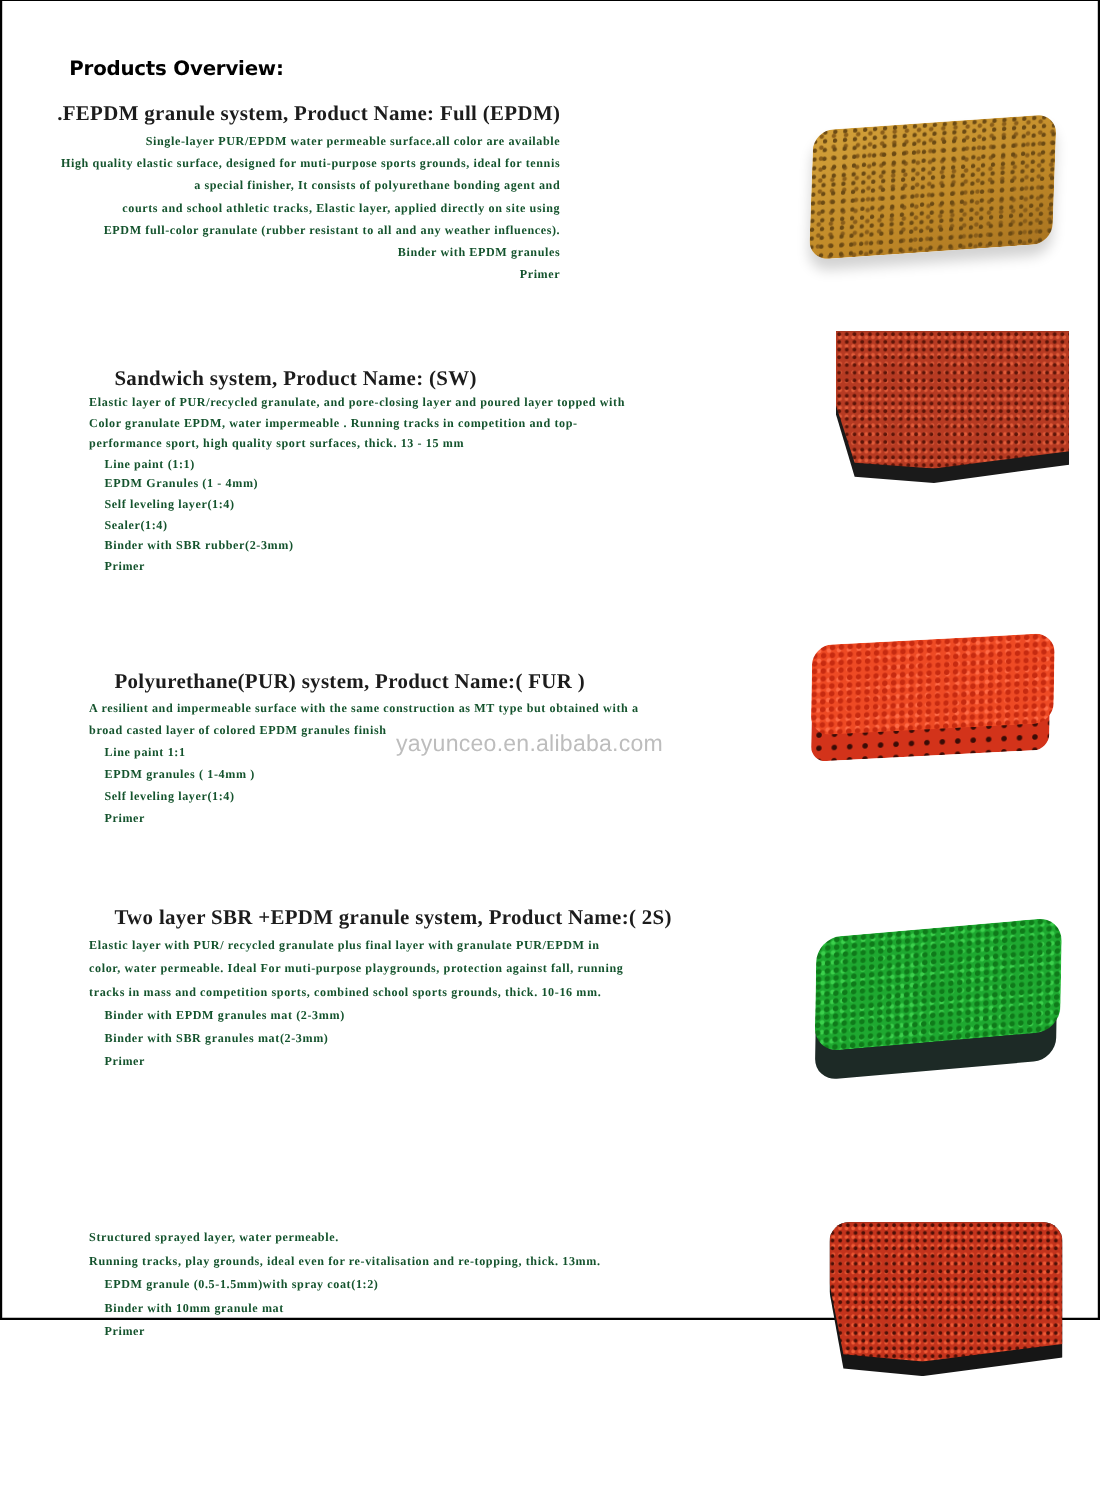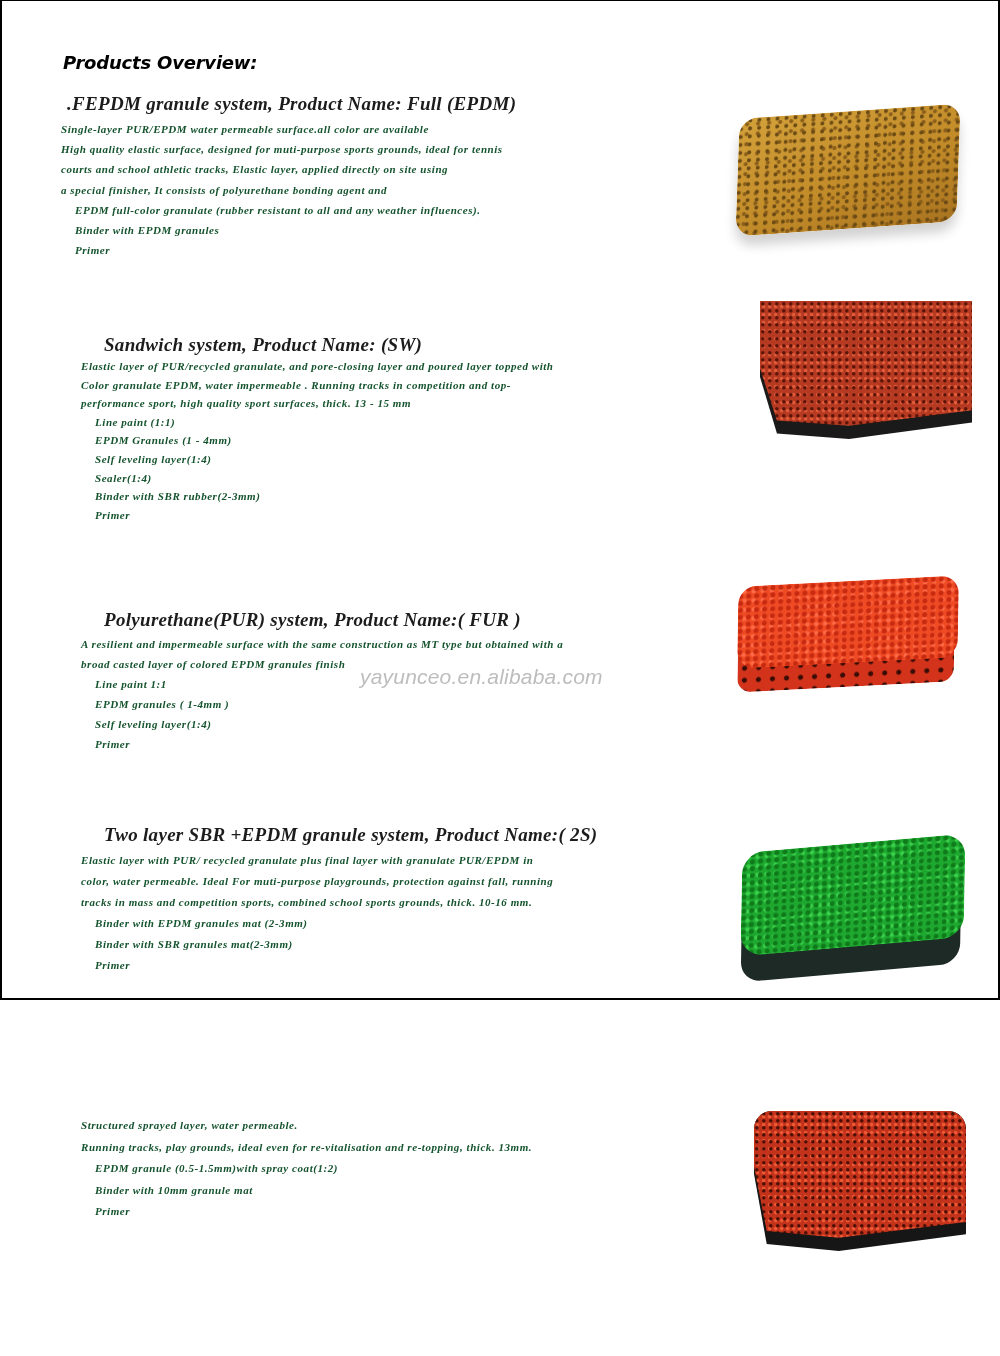--- a/index.html
+++ b/index.html
@@ -1,39 +1,38 @@
 <!DOCTYPE html>
 <html><head>
 <meta charset="utf-8">
 <style>
   html, body { margin: 0; padding: 0; background: #ffffff; }
   body { width: 1000px; height: 1356px; position: relative; overflow: hidden; }
   .frame {
-    position: absolute; left: 0; top: 0; width: 1000px; height: 1000px;
+    position: absolute; left: 0; top: 0; width: 1000px; height: 1200px;
     box-sizing: border-box; border: 2px solid #000; border-top-width: 1px; border-left-width: 2px;
     background: #fff;
-    font-style: italic;
   }
   .overview-title {
     position: absolute; left: 61px; top: 51px;
     font-family: "DejaVu Sans", sans-serif; font-weight: bold; font-size: 18px;
     color: #000; letter-spacing: -0.2px;
   }
   .section { position: absolute; font-family: "Liberation Serif", serif; color: #1a1a1a; }
   .section h2 {
     margin: 0; font-family: "Liberation Serif", serif; font-weight: bold;
     font-size: 19px; color: #1c1c1c; white-space: nowrap; letter-spacing: 0.3px;
   }
   .section .desc, .section .layer {
     font-family: "Liberation Serif", serif; font-weight: bold; font-size: 11px;
     color: #14532d; white-space: nowrap; letter-spacing: 0.55px;
   }
   .section .layer { padding-left: 14px; }
 
-  #s1 { left: 59px; top: 92px; }
+  #s1 { left: 44px; top: 92px; text-align: right; }
   #s1 h2 { margin-left: 6px; margin-bottom: 4px; }
   #s1 .desc, #s1 .layer { line-height: 20.2px; }
 
   #s2 { left: 79px; top: 333px; }
   #s2 h2 { margin-left: 23px; margin-bottom: 1px; }
   #s2 .desc, #s2 .layer { line-height: 18.6px; }
 
   #s3 { left: 79px; top: 560px; }
   #s3 h2 { margin-left: 23px; margin-bottom: 4px; margin-top: 48px; }
   #s3 .desc, #s3 .layer { line-height: 19.6px; }
@@ -136,22 +135,22 @@
 <body>
 
 <div class="frame">
 
   <div class="overview-title">Products Overview:</div>
 
   <div class="section" id="s1">
     <h2>.FEPDM granule system, Product Name: Full (EPDM)</h2>
     <div class="desc">Single-layer PUR/EPDM water permeable surface.all color are available</div>
     <div class="desc">High quality elastic surface, designed for muti-purpose sports grounds, ideal for tennis</div>
+    <div class="desc">a special finisher, It consists of polyurethane bonding agent and</div>
     <div class="desc">courts and school athletic tracks, Elastic layer, applied directly on site using</div>
-    <div class="desc">a special finisher, It consists of polyurethane bonding agent and</div>
     <div class="layer">EPDM full-color granulate (rubber resistant to all and any weather influences).</div>
     <div class="layer">Binder with EPDM granules</div>
     <div class="layer">Primer</div>
   </div>
   <div class="sample" id="img1">
     <div class="block top"></div>
   </div>
 
   <div class="section" id="s2">
     <h2>Sandwich system, Product Name: (SW)</h2>

